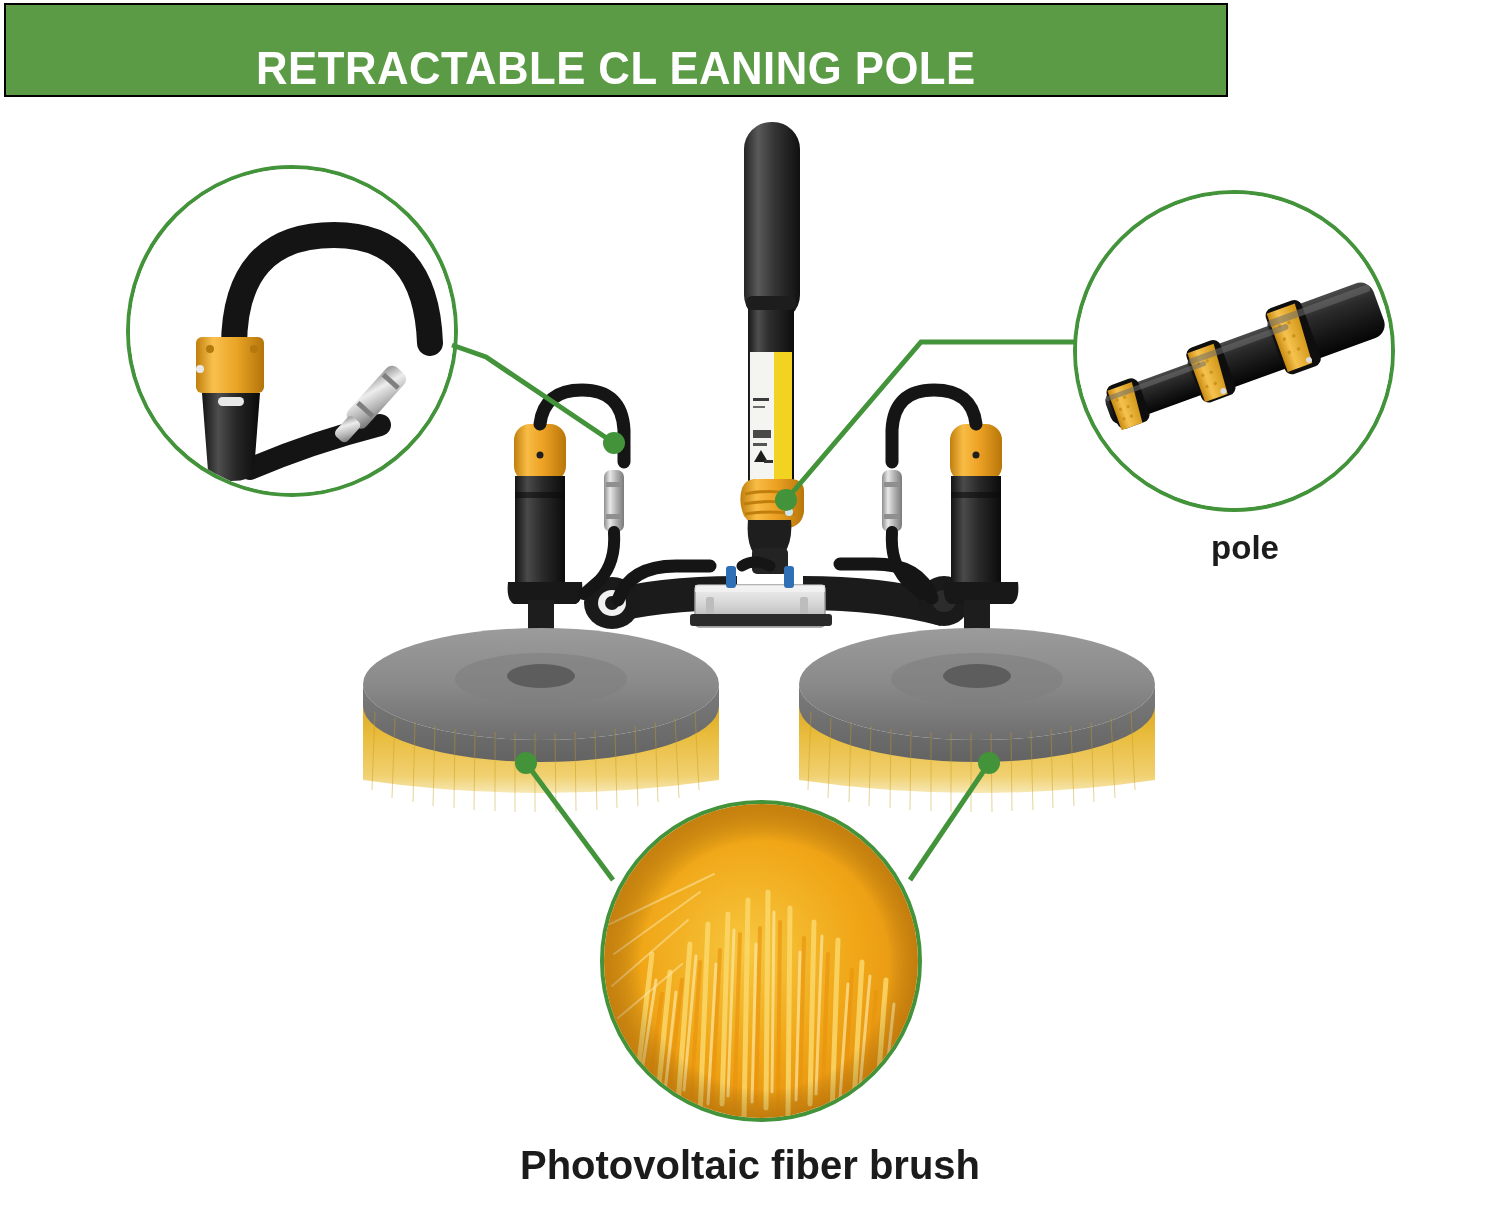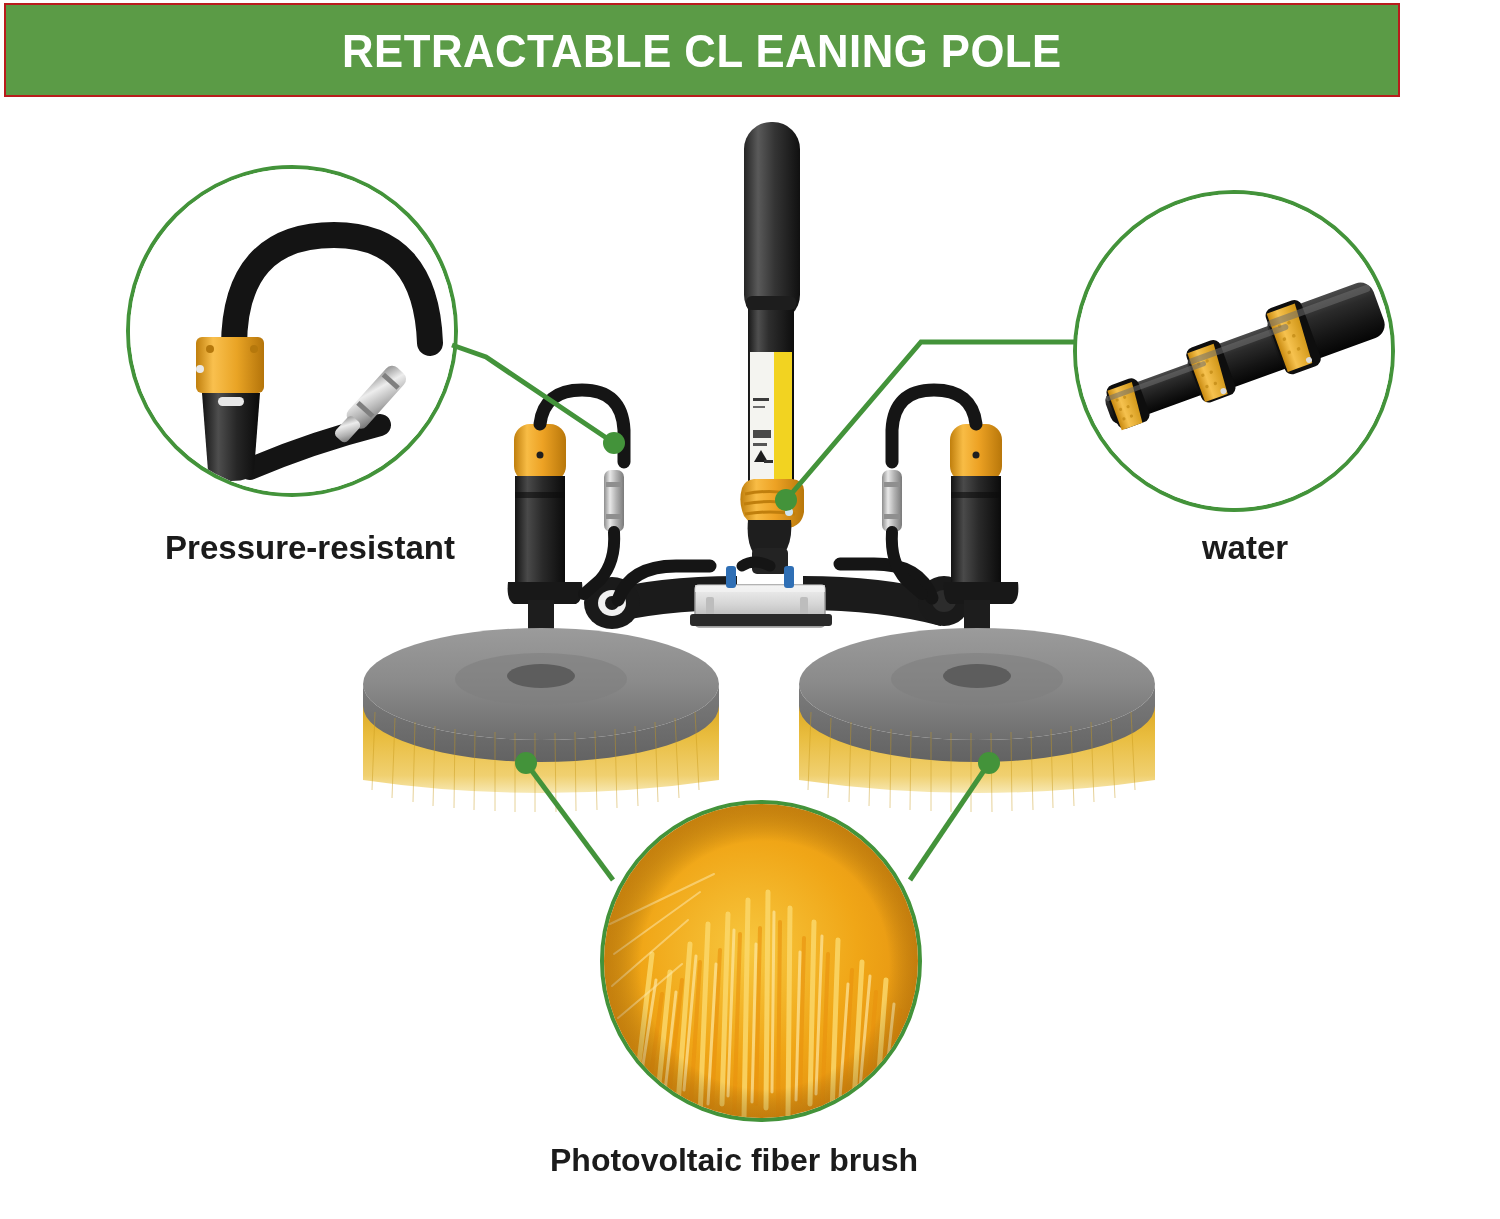--- a/index.html
+++ b/index.html
@@ -12,24 +12,24 @@
   #page {
     position: relative;
     width: 1500px; height: 1219px;
     background: #ffffff;
   }
 
   
   #header-banner {
     position: absolute;
     left: 4px; top: 3px;
-    width: 1396px; height: 94px;
+    width: 1224px; height: 94px;
     background: #5b9b46;
-    border: 2px solid #b91c1c;
-    display: flex; align-items: center; justify-content: center;
+    border: 2px solid #000000;
+    display: flex; align-items: flex-end; justify-content: center;
   }
   #header-title {
     color: #ffffff;
     font-size: 47px;
     font-weight: bold;
     letter-spacing: 0.5px;
     white-space: nowrap;
     text-align: center;
     font-stretch: condensed;
     transform: scaleX(0.93);
@@ -51,21 +51,21 @@
   .feature-label {
     position: absolute;
     color: #1b1b1b;
     font-size: 33px;
     font-weight: bold;
     line-height: 1.25;
     text-align: center;
   }
   #label-left   { left: 90px;  top: 527px;  width: 440px; }
   #label-right  { left: 1010px; top: 527px; width: 470px; }
-  #label-bottom { left: 424px; top: 1140px; width: 620px; font-size: 32px; text-align: center; }
+  #label-bottom { left: 440px; top: 1140px; width: 620px; font-size: 40px; text-align: center; }
 
   
   #leader-svg {
     position: absolute; left: 0; top: 0;
     width: 1500px; height: 1219px;
     pointer-events: none;
   }
 
   
   #product-svg {
@@ -519,24 +519,23 @@
     </g>
     <g fill="#43933a">
       <circle cx="614" cy="443" r="11"></circle>
       <circle cx="786" cy="500" r="11"></circle>
       <circle cx="526" cy="763" r="11"></circle>
       <circle cx="989" cy="763" r="11"></circle>
     </g>
   </svg>
 
   <div id="label-left" class="feature-label">
-    <div>Pressure-resistant</div>
   </div>
 
   <div id="label-right" class="feature-label">
-    <div>water</div>
+    <div>pole</div>
   </div>
 
   <div id="label-bottom" class="feature-label">
     <div>Photovoltaic fiber brush</div>
   </div>
 
 </div>
 
 </body></html>

